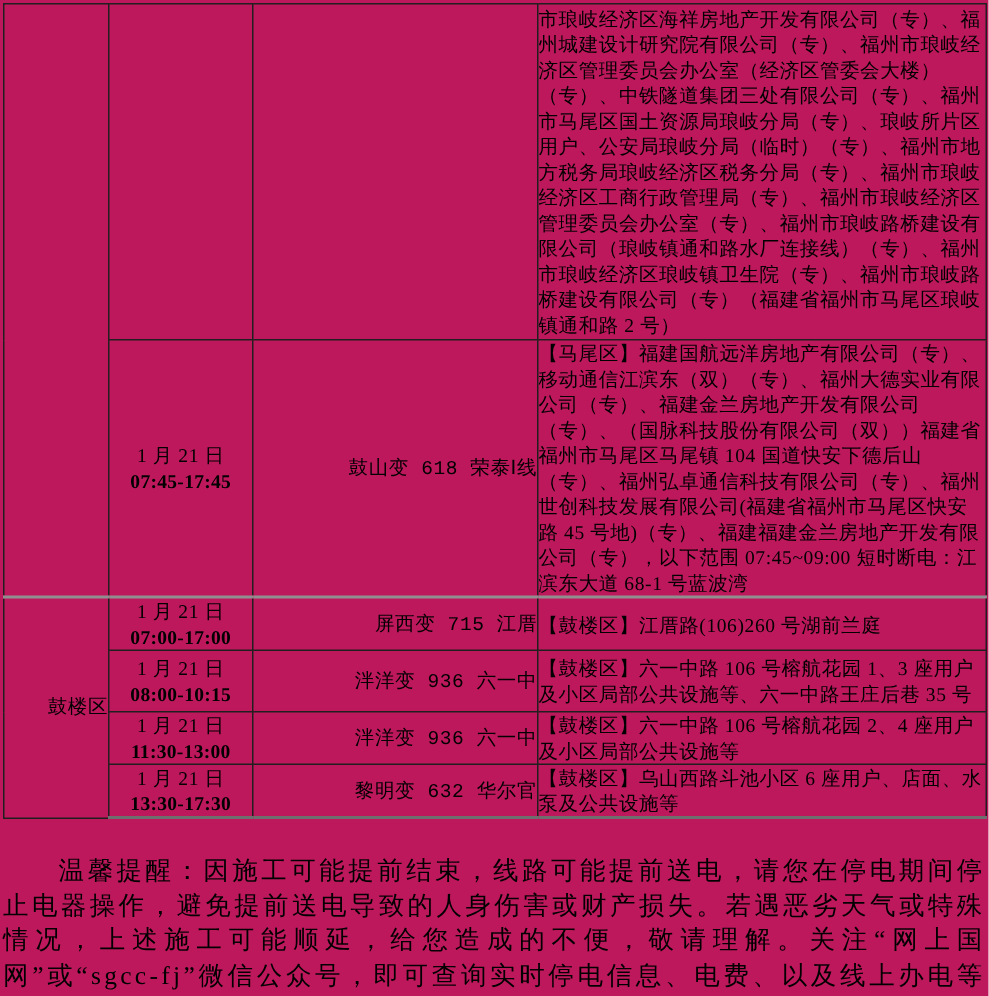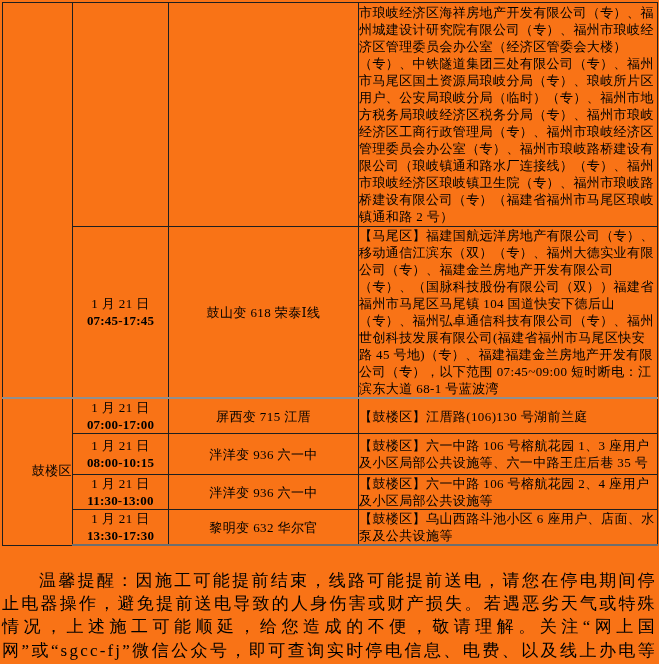--- a/index.html
+++ b/index.html
@@ -1,33 +1,33 @@
 <!DOCTYPE html>
 <html><head>
 <meta charset="utf-8">
 <style>
   html,body{margin:0;padding:0;background:#fff;}
   .page{
-    width:659px;height:664px;background:#f97316;position:relative;
+    width:659px;height:664px;background:#be185d;position:relative;
     font-family:"Liberation Serif","DejaVu Serif",serif;color:#000;
     overflow:hidden;
   }
   table.outage{
     border-collapse:collapse;table-layout:fixed;
     margin:2px 0 0 2px;width:655px;
   }
   table.outage td{
     border:1px solid #1f1f1f;
     font-size:13px;line-height:17px;letter-spacing:0.4px;
     padding:0;vertical-align:middle;overflow:hidden;
   }
   td.region-cell{text-align:right;font-size:13px;font-family:Liberation Mono, monospace;}
   td.date-cell{text-align:center;margin-left:27px;}
   td.date-cell .t{letter-spacing:0.2px;font-weight:bold;}
-  td.line-cell{text-align:center;}
+  td.line-cell{text-align:right;font-family:Liberation Mono, monospace;}
   td.users-cell{
     vertical-align:top;text-align:left;
     padding:2px 2px 1px 3px;
     word-break:break-word;overflow-wrap:anywhere;
   }
   tr.rA{height:224px;}
   tr.rB{height:150px;}
   tr.rC{height:33px;}
   tr.rD{height:41px;}
   tr.rE{height:35px;}
@@ -68,21 +68,21 @@
         <td class="line-cell">鼓山变 618 荣泰Ⅰ线</td>
         <td class="users-cell">【马尾区】福建国航远洋房地产有限公司（专）、移动通信江滨东（双）（专）、福州大德实业有限公司（专）、福建金兰房地产开发有限公司（专）、（国脉科技股份有限公司（双））福建省福州市马尾区马尾镇 104 国道快安下德后山（专）、福州弘卓通信科技有限公司（专）、福州世创科技发展有限公司(福建省福州市马尾区快安路 45 号地)（专）、福建福建金兰房地产开发有限公司（专），以下范围 07:45~09:00 短时断电：江滨东大道 68-1 号蓝波湾</td>
       </tr>
       <tr class="rC">
         <td class="region-cell" rowspan="4">鼓楼区</td>
         <td class="date-cell">
           <div class="d">1 月 21 日</div>
           <div class="t">07:00-17:00</div>
         </td>
         <td class="line-cell">屏西变 715 江厝</td>
-        <td class="users-cell">【鼓楼区】江厝路(106)130 号湖前兰庭</td>
+        <td class="users-cell">【鼓楼区】江厝路(106)260 号湖前兰庭</td>
       </tr>
       <tr class="rD">
         <td class="date-cell">
           <div class="d">1 月 21 日</div>
           <div class="t">08:00-10:15</div>
         </td>
         <td class="line-cell">泮洋变 936 六一中</td>
         <td class="users-cell">【鼓楼区】六一中路 106 号榕航花园 1、3 座用户及小区局部公共设施等、六一中路王庄后巷 35 号</td>
       </tr>
       <tr class="rE">

